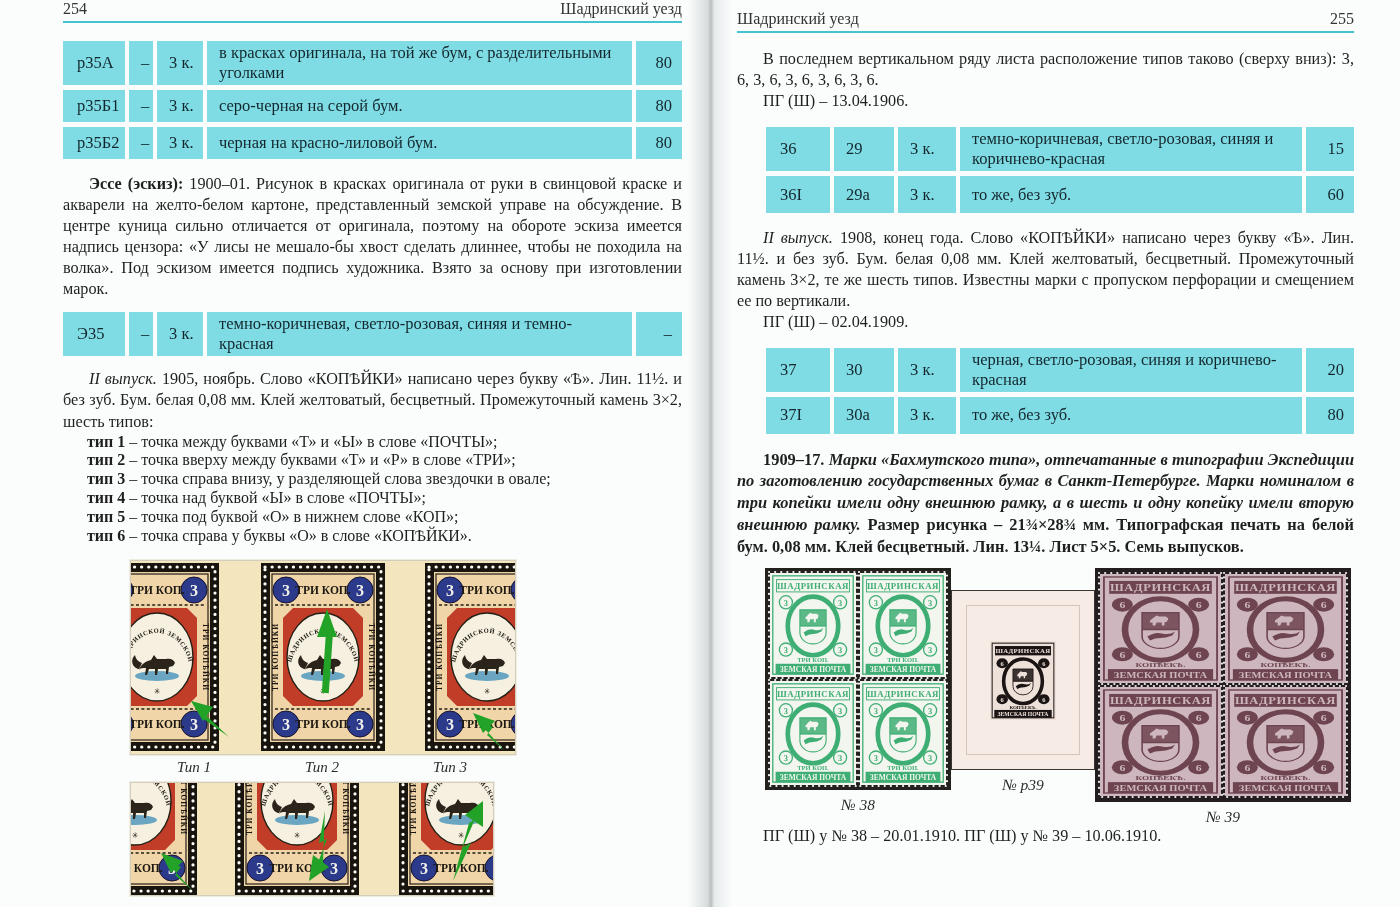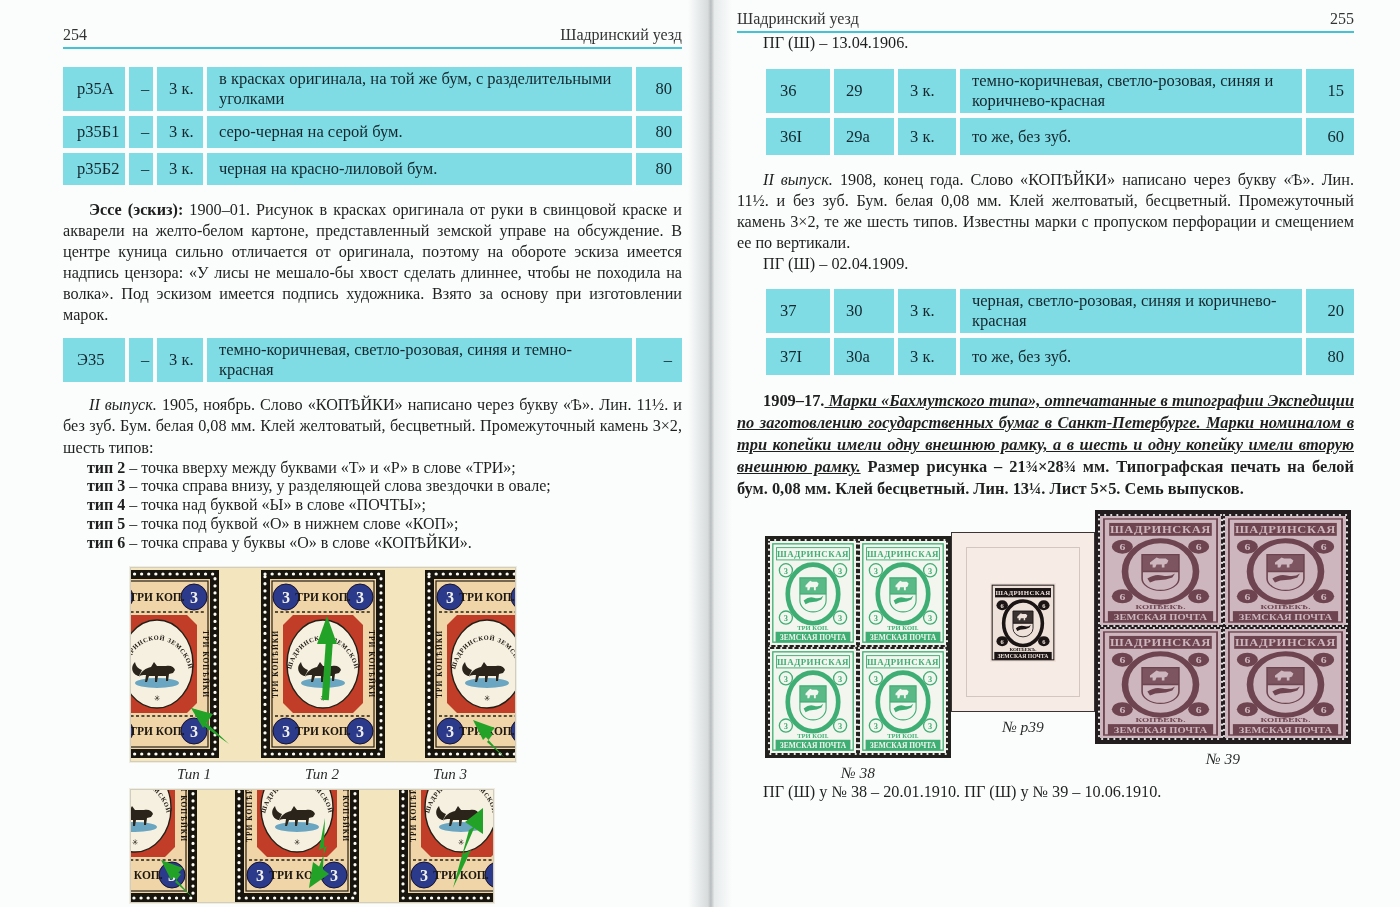--- a/index.html
+++ b/index.html
@@ -3,40 +3,40 @@
 <meta charset="utf-8">
 <style>
   html,body{margin:0;padding:0;background:#e8e8e8;}
   #book{position:relative;width:1400px;height:907px;background:#fbfdfd;
         font-family:"Liberation Serif","DejaVu Serif",serif;color:#1f1f1f;overflow:hidden;}
   .page{position:absolute;top:0;height:907px;}
   #page-left{left:0;width:700px;padding:0;}
   #page-right{left:712px;width:688px;}
   #gutter{position:absolute;left:688px;top:0;width:44px;height:907px;
           background:linear-gradient(to right,rgba(90,100,105,0) 0%,rgba(90,100,105,.22) 45%,rgba(60,70,75,.35) 52%,rgba(90,100,105,.12) 60%,rgba(90,100,105,0) 100%);}
-  .inner-l{padding:10px 18px 0 63px;margin-top:16px;}
+  .inner-l{padding:0 18px 0 63px;}
   .inner-r{padding:10px 46px 0 25px;}
   .pghead{display:flex;justify-content:space-between;align-items:baseline;font-size:16px;color:#333;}
   .rule{height:2px;background:#45c3d2;margin-top:3px;}
   
   .ztable{display:grid;column-gap:4px;row-gap:5px;margin-top:0;}
   .cols-l{grid-template-columns:62px 24px 46px 1fr 46px;}
   .cols-r{grid-template-columns:64px 60px 58px 1fr 48px;padding-left:29px;}
   .zc{background:#7fdce4;display:flex;align-items:center;min-height:28px;
       font-size:16.5px;color:#14272e;padding:2px 6px 2px 12px;}
   .zc.num{padding-left:14px;}
   .zc.price{justify-content:flex-end;padding-right:10px;}
   .rowsp-r .zc{min-height:33px;}
   
   .para{font-size:16.2px;line-height:1.3;text-align:justify;text-indent:26px;margin:0;}
   .pg-line{font-size:16.2px;line-height:1.3;text-indent:26px;margin:0;}
   .lead-b{font-weight:bold;}
   .lead-i{font-style:italic;}
   .bakh{font-weight:bold;font-size:16.4px;line-height:1.34;}
-  .bakh .it{font-style:italic;text-decoration:underline;}
+  .bakh .it{font-style:italic;}
   .typeline{font-size:16px;line-height:1.18;margin:0 0 0 24px;}
   .typeline b{font-weight:bold;}
   
   .figrow1{margin:14px 0 0 130px;width:384px;}
   .figrow2{margin:6px 0 0 130px;width:362px;}
   .photo{border:1px solid #d3cdbd;box-shadow:0 0 0 1px #efece2;display:block;}
   .caps{display:flex;margin-top:4px;}
   .caps span{flex:1;text-align:center;font-style:italic;font-size:15px;color:#2b2b2b;}
   .figs-r{display:flex;align-items:flex-start;margin-top:10px;padding:0 8px 0 28px;justify-content:space-between;}
   .figcol{display:flex;flex-direction:column;align-items:center;}
@@ -83,20 +83,21 @@
       <div class="ztable cols-l" style="margin-top:12px;">
         <div class="zc num">Э35</div>
         <div class="zc">–</div>
         <div class="zc">3 к.</div>
         <div class="zc">темно-коричневая, светло-розовая, синяя и темно-красная</div>
         <div class="zc price">–</div>
       </div>
 
       <p class="para" style="margin-top:13px;"><span class="lead-i">II выпуск.</span><span> 1905, ноябрь. Слово «КОПѢЙКИ» написано через букву «Ѣ». Лин. 11½. и без зуб. Бум. белая 0,08 мм. Клей желтоватый, бесцветный. Промежуточный камень 3×2, шесть типов:</span></p>
 
+      <p class="typeline"><b>тип 1</b><span> – точка между буквами «Т» и «Ы» в слове «ПОЧТЫ»;</span></p>
       <p class="typeline"><b>тип 2</b><span> – точка вверху между буквами «Т» и «Р» в слове «ТРИ»;</span></p>
       <p class="typeline"><b>тип 3</b><span> – точка справа внизу, у разделяющей слова звездочки в овале;</span></p>
       <p class="typeline"><b>тип 4</b><span> – точка над буквой «Ы» в слове «ПОЧТЫ»;</span></p>
       <p class="typeline"><b>тип 5</b><span> – точка под буквой «О» в нижнем слове «КОП»;</span></p>
       <p class="typeline"><b>тип 6</b><span> – точка справа у буквы «О» в слове «КОПѢЙКИ».</span></p>
     </div>
 
     <div class="figrow1">
       <svg class="photo" width="384" height="193" viewBox="0 0 384 193">
         <defs>
@@ -186,20 +187,21 @@
   </div>
 
   <div class="page" id="page-right">
     <div class="inner-r">
       <div class="pghead">
         <span>Шадринский уезд</span>
         <span>255</span>
       </div>
       <div class="rule"></div>
 
+      <p class="para" style="margin-top:16px;"><span>В последнем вертикальном ряду листа расположение типов таково (сверху вниз): 3, 6, 3, 6, 3, 6, 3, 6, 3, 6.</span></p>
       <p class="pg-line">ПГ (Ш) – 13.04.1906.</p>
 
       <div class="ztable cols-r rowsp-r" style="margin-top:15px;">
         <div class="zc num">36</div>
         <div class="zc">29</div>
         <div class="zc">3 к.</div>
         <div class="zc">темно-коричневая, светло-розовая, синяя и коричнево-красная</div>
         <div class="zc price">15</div>
         <div class="zc num">36I</div>
         <div class="zc">29а</div>
@@ -220,21 +222,21 @@
         <div class="zc num">37I</div>
         <div class="zc">30а</div>
         <div class="zc">3 к.</div>
         <div class="zc">то же, без зуб.</div>
         <div class="zc price">80</div>
       </div>
 
       <p class="para bakh" style="margin-top:15px;"><span>1909–17.</span><span class="it"> Марки «Бахмутского типа», отпечатанные в типографии Экспедиции по заготовлению государственных бумаг в Санкт-Петербурге. Марки номиналом в три копейки имели одну внешнюю рамку, а в шесть и одну копейку имели вторую внешнюю рамку.</span><span> Размер рисунка – 21¾×28¾ мм. Типографская печать на белой бум. 0,08 мм.  Клей бесцветный. Лин. 13¼. Лист 5×5. Семь выпусков.</span></p>
 
       <div class="figs-r">
-        <div class="figcol" style="margin-top:26px;text-align:center;">
+        <div class="figcol" style="margin-top:0;text-align:center;">
           <svg width="186" height="222" viewBox="0 0 186 222">
             <defs>
               <g id="shield">
                 <path d="M-14,-17 h28 v24 a14,12 0 0 1 -28,0 Z" fill="var(--paper,#fff)" stroke="currentColor" stroke-width="1.2"></path>
                 <rect x="-14" y="-17" width="28" height="17" fill="currentColor" opacity="0.85"></rect>
                 <path d="M-8,-9 l3,-3 2,-2 2,1 5,0 2,2 -1,3 -2,1 0,3 -2,0 0,-3 -4,0 -1,3 -2,0 0,-3 -2,0 Z" fill="var(--paper,#fff)"></path>
                 <line x1="-14" y1="0" x2="14" y2="0" stroke="currentColor" stroke-width="1.4"></line>
                 <path d="M-10,7 q6,-5 11,-3 q6,2 10,-2 l-2,4 -5,2 -8,1 -4,2 Z" fill="currentColor"></path>
               </g>
               <symbol id="bk3" viewBox="0 0 92 110" preserveAspectRatio="none">

